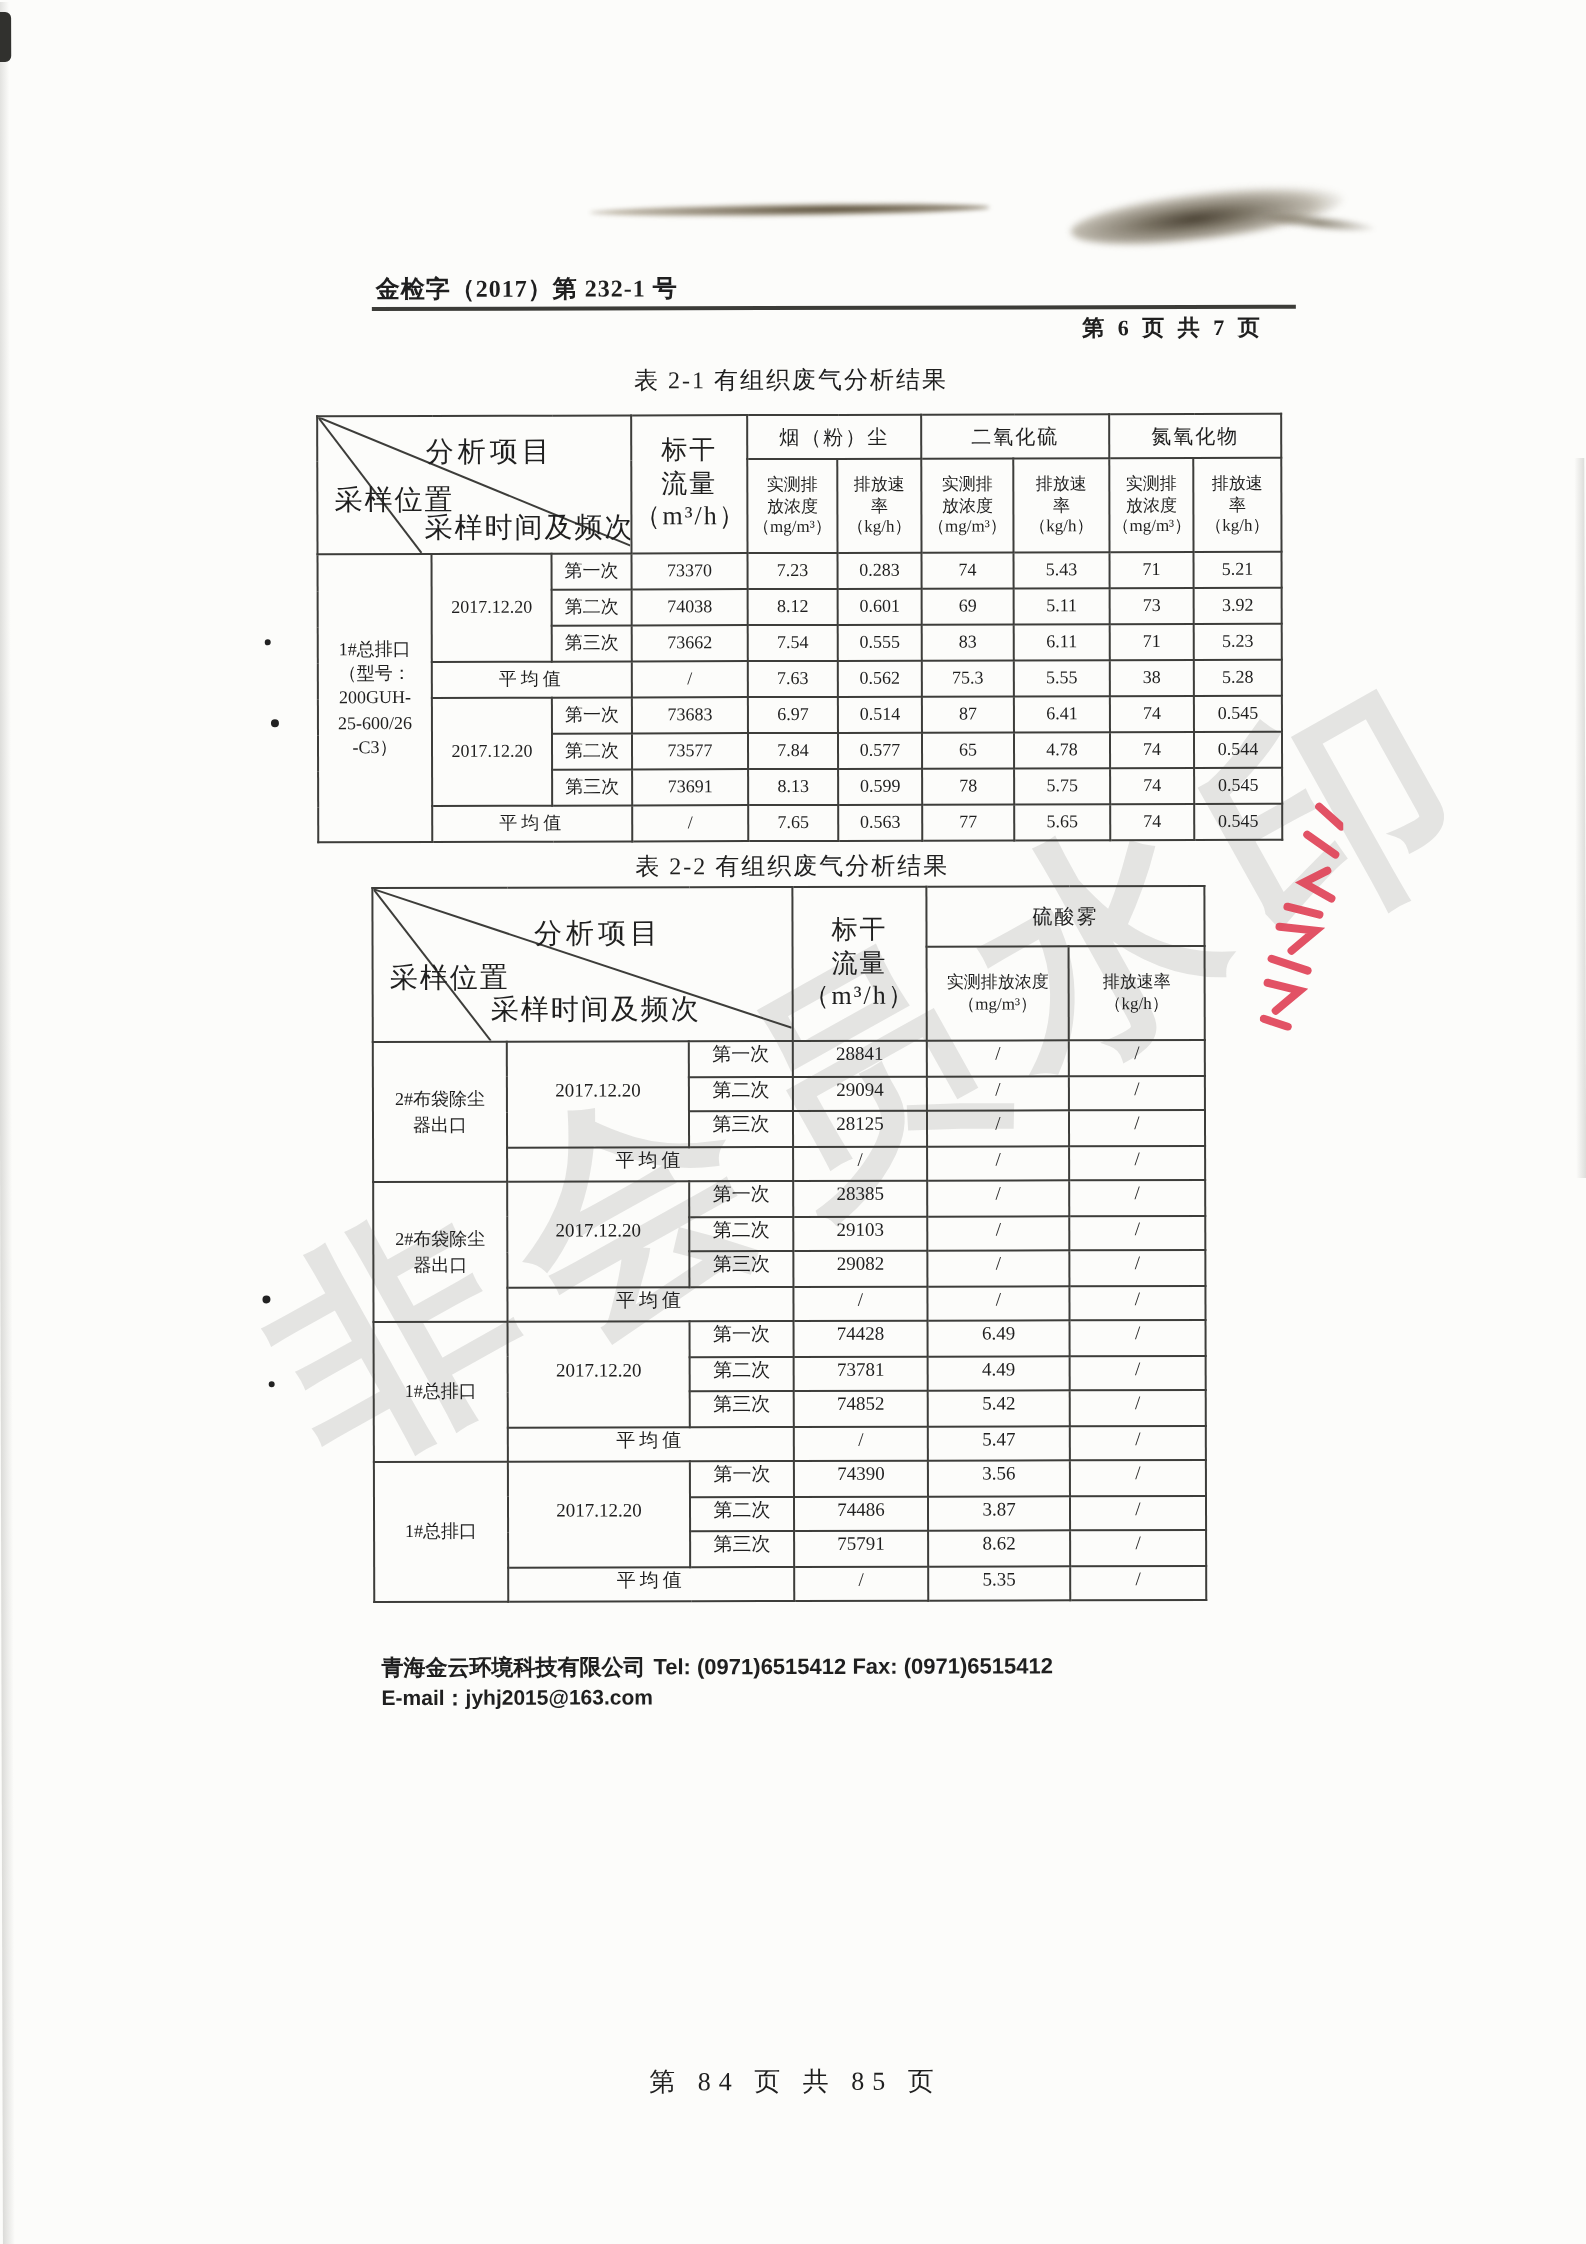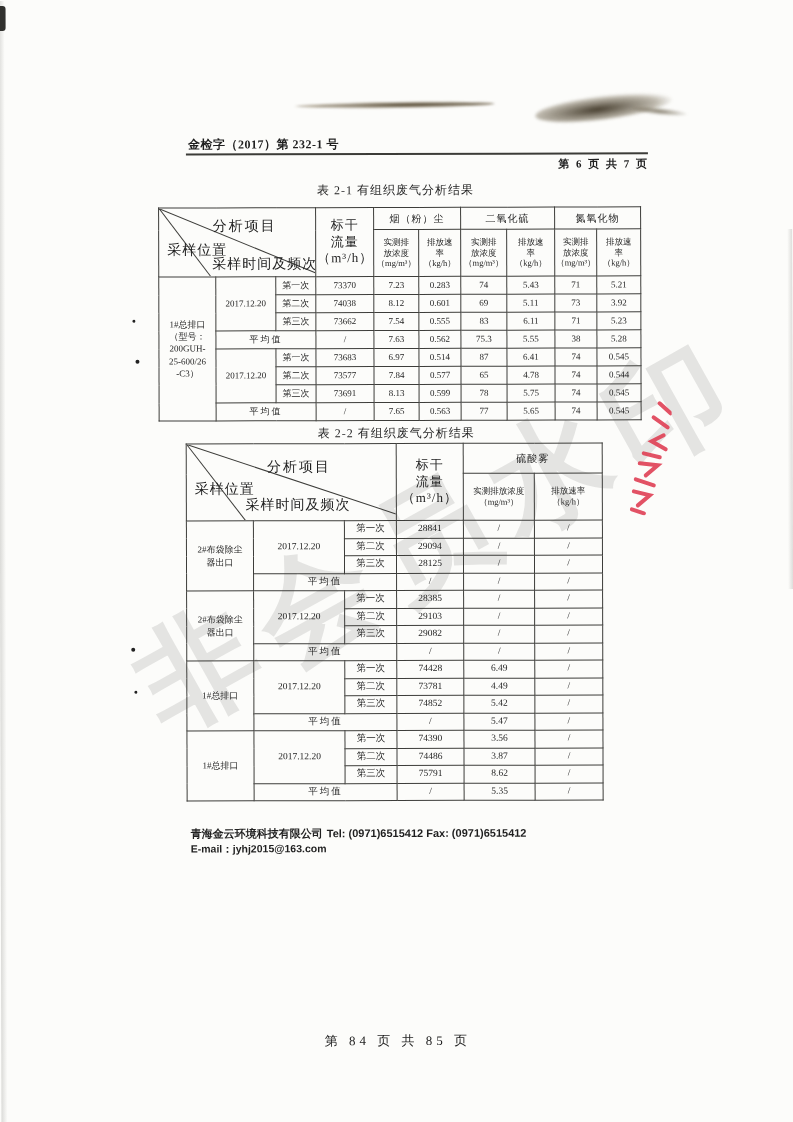--- a/index.html
+++ b/index.html
@@ -36,21 +36,21 @@
     color:rgba(105,105,105,.16); font-weight:bold; pointer-events:none;
     font-family:"Liberation Sans","DejaVu Sans",sans-serif;
   }
 
   
   .seal{position:absolute;left:630px;top:398px;width:42px;height:118px;opacity:.9;}
 
   
   .doc-no{position:absolute;left:189px;top:136px;font-size:12px;font-weight:bold;letter-spacing:.5px;}
   .head-rule{position:absolute;left:187px;top:153px;width:462px;height:2px;background:#3c3c38;}
-  .page-info{position:absolute;left:525px;top:157px;width:125px;font-size:11px;font-weight:bold;text-align:right;letter-spacing:2px;}
+  .page-info{position:absolute;left:525px;top:157px;width:125px;font-size:11px;font-weight:bold;text-align:center;letter-spacing:2px;}
 
   .t-title{position:absolute;font-size:12px;letter-spacing:1px;text-align:center;width:793px;left:0;}
   .t1-title{top:182px;}
   .t2-title{top:425px;}
 
   
   table.t{border-collapse:collapse;table-layout:fixed;position:absolute;background:transparent;}
   table.t td, table.t th{border:1px solid #3d3d3a;padding:0 1px;font-weight:normal;
     text-align:center;vertical-align:middle;overflow:hidden;}
   .t1{left:159px;top:207px;width:482px;}

